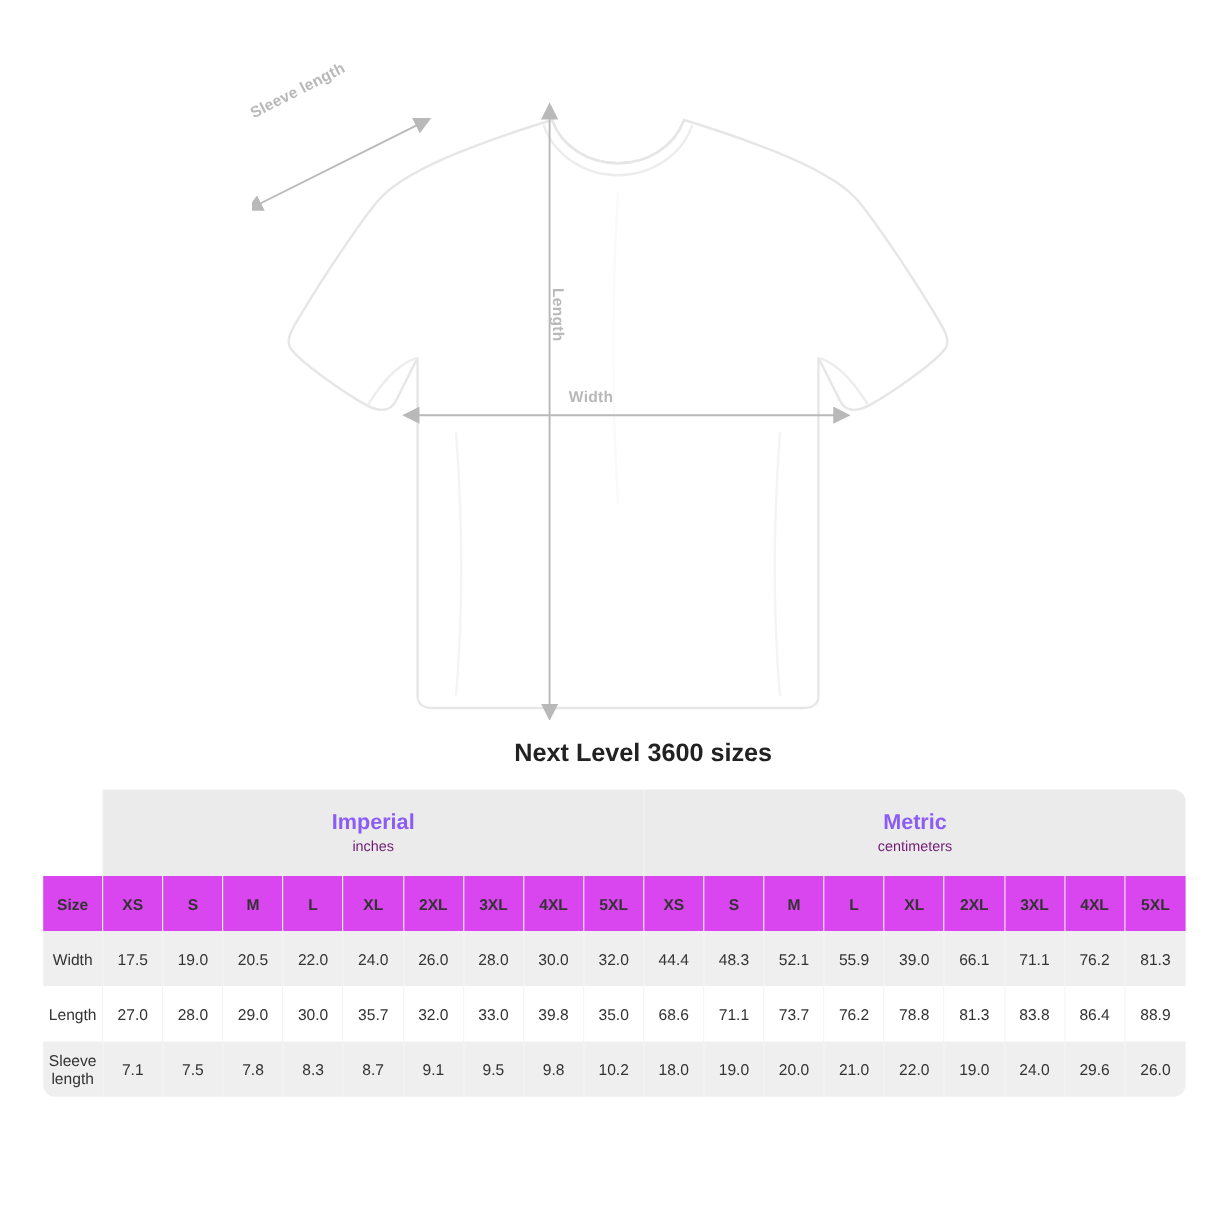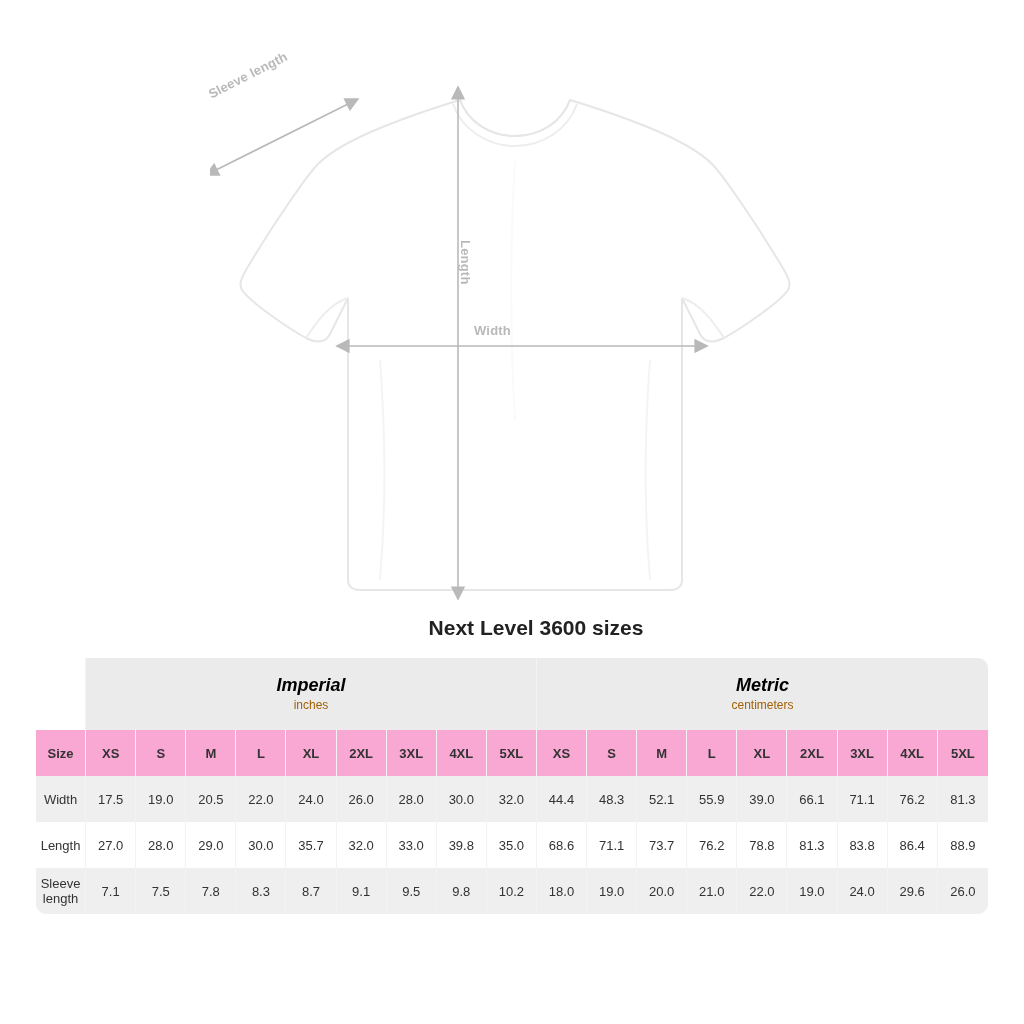--- a/index.html
+++ b/index.html
@@ -93,40 +93,39 @@
   
   tr.system-row td {
     background: #ebebeb;
     height: 72px;
   }
   tr.system-row td.corner {
     background: #ffffff;
   }
   .sys-name {
     font-size: 18px;
-    font-style: italic;
-    font-weight: bold;
-    color: #000000;
+    font-weight: bold;
+    color: #8b5cf6;
     display: block;
     line-height: 1.25;
   }
   .sys-unit {
     font-size: 12px;
-    color: #a16207;
+    color: #701a75;
     display: block;
     line-height: 1.4;
   }
   tr.system-row td:first-child { border-top-left-radius: 10px; }
   tr.system-row td:last-child  { border-top-right-radius: 10px; }
 
   
   tr.size-row td {
     font-weight: bold;
     color: #333;
-    background: #f9a8d4;
+    background: #d946ef;
   }
   tr.size-row td.rowhead { font-weight: bold; }
 
   
   tr.data-row.shaded td { background: #efefef; }
   tr.data-row.plain td  { background: #ffffff; }
   td.rowhead {
     font-weight: bold;
     color: #333;
     text-align: center;

